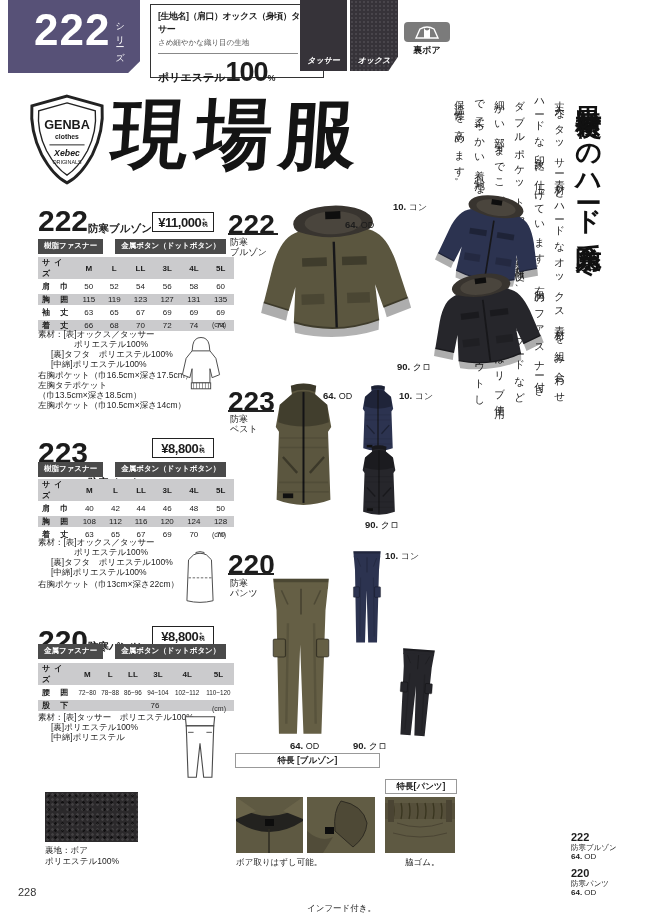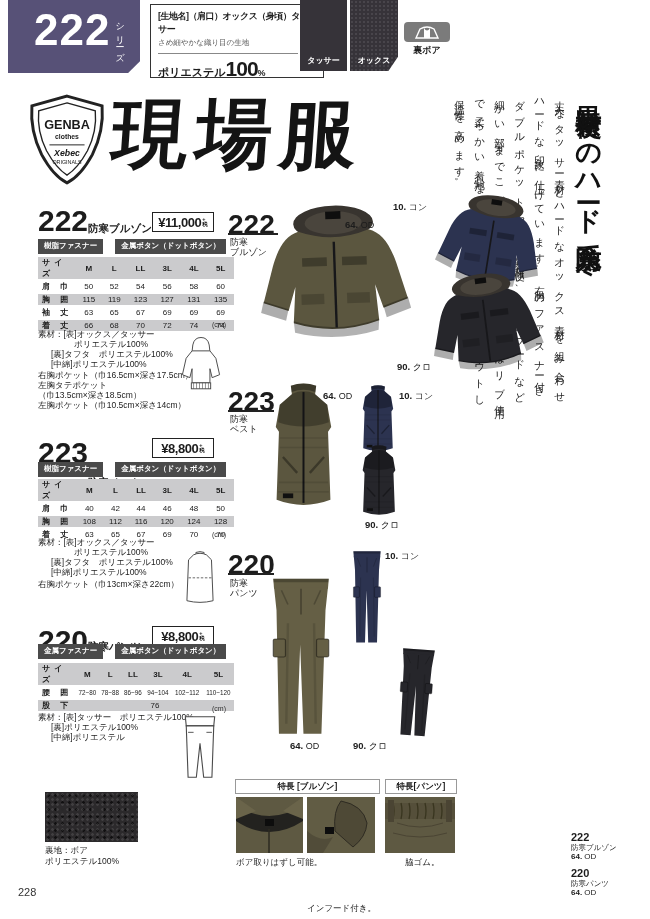--- a/index.html
+++ b/index.html
@@ -13,27 +13,27 @@
   .series-num{position:absolute;left:26px;top:8px;font-size:44px;font-weight:bold;color:#fff;
     letter-spacing:1px;line-height:1;}
   .series-label{position:absolute;right:14px;top:16px;color:#fff;font-size:9px;
     writing-mode:vertical-rl;letter-spacing:3px;}
   .fabric-box{left:150px;top:4px;width:158px;height:62px;border:1.5px solid #333;background:#fff;
     padding:5px 7px;box-sizing:content-box;}
   .fb1{font-size:9px;font-weight:bold;letter-spacing:-0.5px;}
   .fb2{font-size:7.5px;color:#555;margin-top:2px;}
   .fb-div{border-top:1px solid #888;margin:5px 0 3px 0;width:140px;}
   .fb3{font-size:11px;font-weight:bold;}
-  .fb3 .big{font-size:21px;letter-spacing:-1px;}
+  .fb3 .big{font-size:27px;letter-spacing:-1px;}
   .fb3 .pct{font-size:9px;}
   .swatch{top:0;width:47px;height:71px;background:#363339;}
   .swatch.s2{background-image:radial-gradient(rgba(255,255,255,.09) 1px,transparent 1px);
     background-size:4px 4px;clip-path:polygon(0 0,100% 0,100% 80%,80% 100%,0 100%);}
   .swatch span{position:absolute;bottom:5px;left:0;right:0;text-align:center;color:#fff;
-    font-size:8px;font-weight:bold;}
+    font-size:8px;font-weight:bold;font-style:italic;}
   .boa-badge{left:404px;top:22px;width:46px;height:20px;background:#7b7b7b;border-radius:4px;
     display:flex;align-items:center;justify-content:center;}
   .boa-label{left:404px;top:44px;width:46px;text-align:center;font-size:9px;font-weight:bold;}
 
   
   .shield{left:28px;top:94px;}
   .calligraphy{left:112px;top:96px;width:300px;font-family:"DejaVu Serif","Liberation Serif",serif;
     font-size:76px;font-weight:900;letter-spacing:8px;line-height:1;color:#141414;
     transform:skewX(-4deg);}
 
@@ -445,21 +445,21 @@
   <svg class="ph" style="left:343px;top:548px;" width="48" height="97" viewBox="0 0 120 230" preserveAspectRatio="none" color="#2c3350">
       <use href="#sym-pants"></use>
     </svg>
   <svg class="ph" style="left:388px;top:646px;transform:rotate(4deg);" width="56" height="92" viewBox="0 0 120 230" preserveAspectRatio="none" color="#26262b">
       <use href="#sym-pants"></use>
     </svg>
   <div class="abs cw" style="left:385px;top:550px;"><b>10.</b> <span>コン</span></div>
   <div class="abs cw" style="left:290px;top:740px;"><b>64.</b> <span>OD</span></div>
   <div class="abs cw" style="left:353px;top:740px;"><b>90.</b> <span>クロ</span></div>
 
-  <div class="abs featbox" style="left:235px;top:779px;width:143px;">特長 [ブルゾン]</div>
+  <div class="abs featbox" style="left:235px;top:753px;width:143px;">特長 [ブルゾン]</div>
   <div class="abs featbox" style="left:385px;top:779px;width:70px;">特長[パンツ]</div>
 
   <svg class="ph" style="left:236px;top:797px;" width="67" height="56" viewBox="0 0 67 56">
     <rect width="67" height="56" fill="#5e5942"></rect>
     <path d="M0 8 Q33 30 67 8 L67 24 Q33 46 0 24 Z" fill="#23221f"></path>
     <path d="M0 0 L20 14 L0 22 Z M67 0 L47 14 L67 22 Z" fill="#6a644a"></path>
     <rect x="29" y="22" width="9" height="7" fill="#0d0d0d"></rect>
     <path d="M33 32 V56" stroke="#2e2b22" stroke-width="1.5"></path>
   </svg>
   <svg class="ph" style="left:307px;top:797px;" width="68" height="56" viewBox="0 0 68 56">

